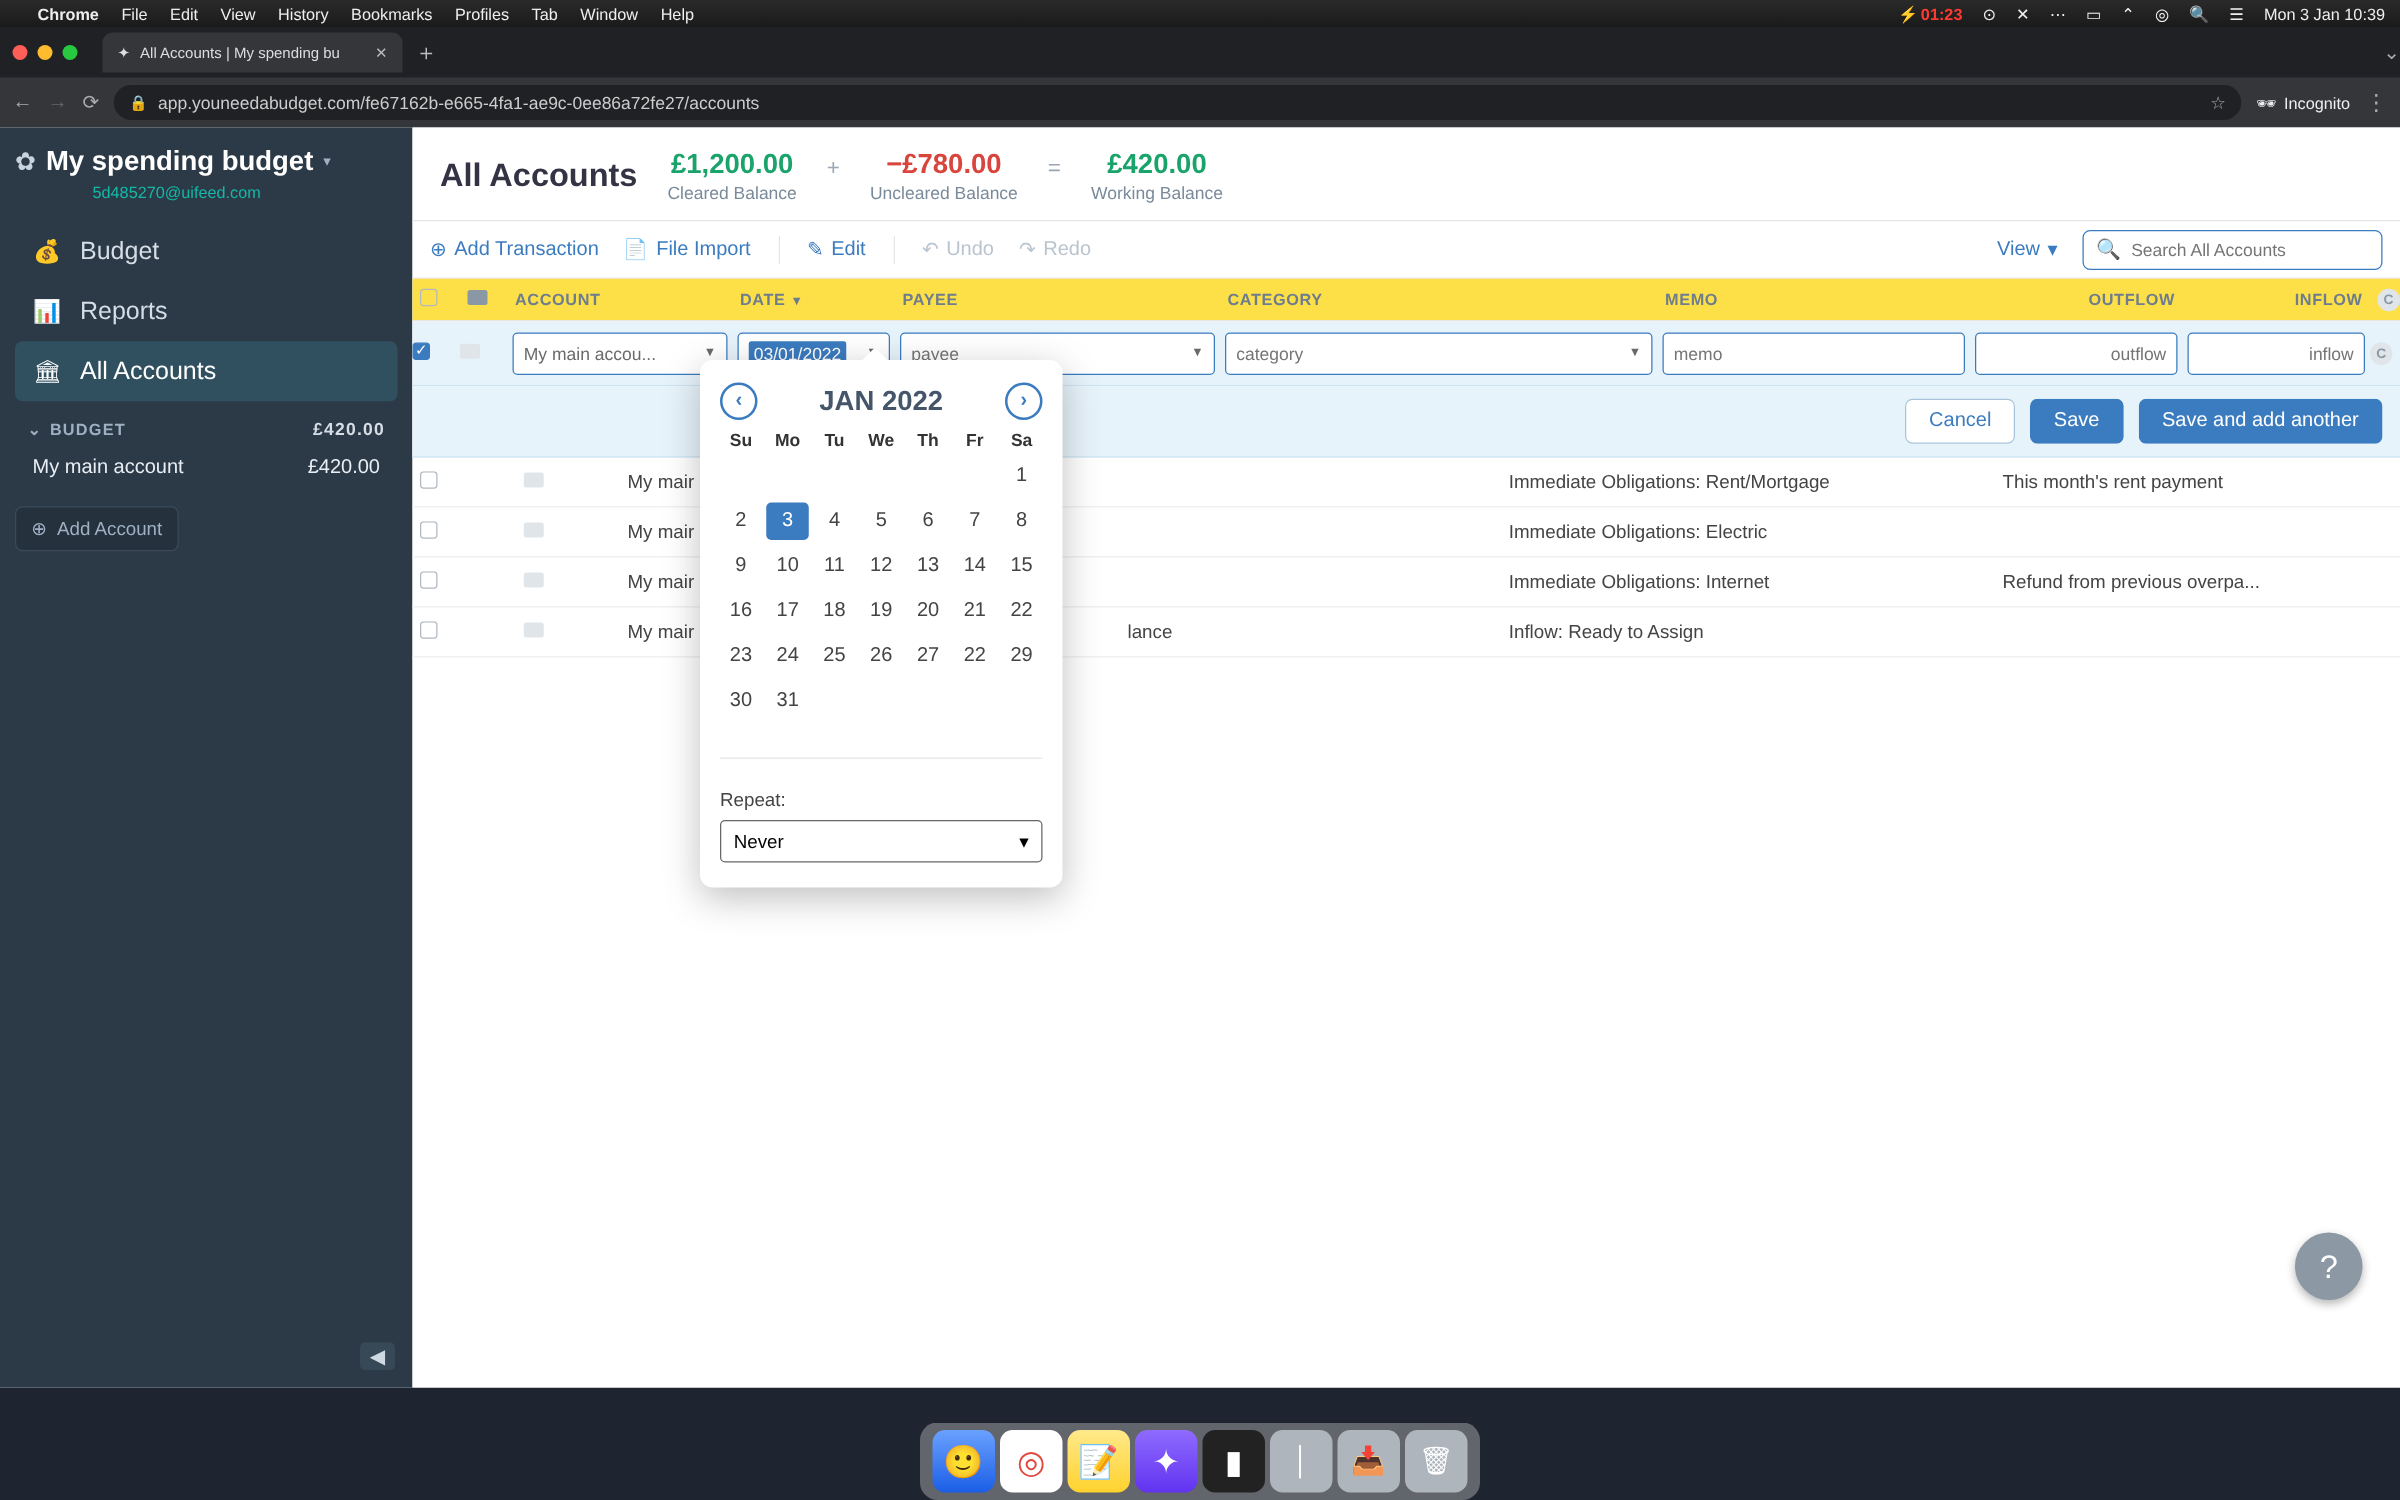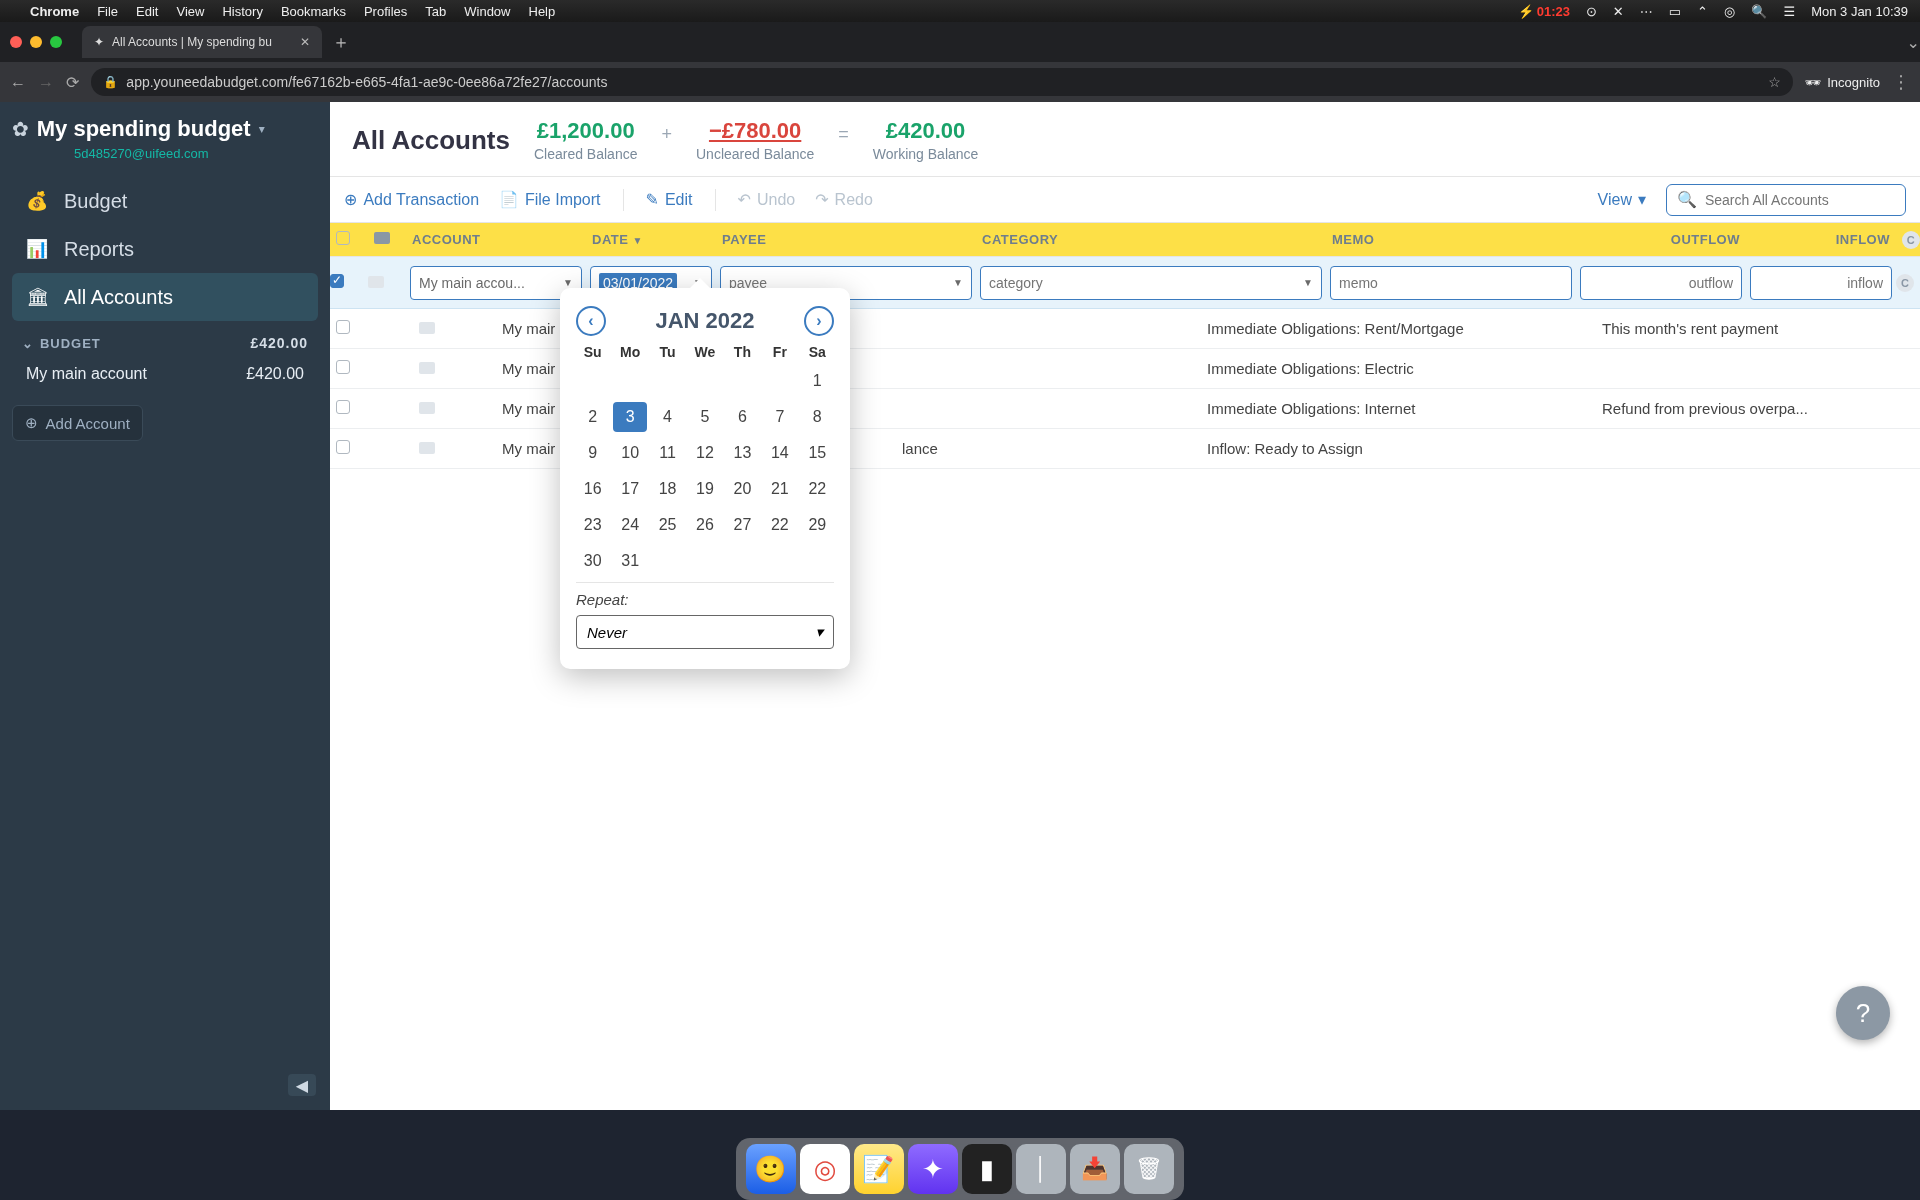--- a/index.html
+++ b/index.html
@@ -46,21 +46,21 @@
 .add-account{display:flex;align-items:center;gap:8px;background:#25313c;color:#9fb0c2;border:1px solid #3a4a58;border-radius:6px;padding:8px 12px;margin-top:14px;width:max-content;font-size:15px;}
 .collapse-btn{position:absolute;bottom:14px;right:14px;background:#374957;color:#cfd9e3;width:28px;height:22px;border-radius:4px;display:flex;align-items:center;justify-content:center;}
 
 .main{flex:1;background:#fff;position:relative;min-width:0;}
 .header{display:flex;align-items:center;padding:16px 22px 14px;gap:24px;border-bottom:1px solid #e5e5e5;}
 .header h1{font-size:26px;font-weight:600;color:#334;}
 .bal{display:flex;flex-direction:column;align-items:center;}
 .bal .v{font-size:22px;font-weight:600;}
 .bal .l{font-size:14px;color:#7a8a9a;margin-top:2px;}
 .bal.pos .v{color:#1aa36a;}
-.bal.neg .v{color:#d9453d;text-decoration:underline;}
+.bal.neg .v{color:#d9453d;}
 .op{color:#9ba7b4;font-size:18px;align-self:flex-start;margin-top:6px;}
 .toolbar{display:flex;align-items:center;padding:8px 14px;border-bottom:1px solid #e5e5e5;height:46px;color:#3b7bbf;font-size:16px;gap:20px;}
 .toolbar .tb{display:flex;align-items:center;gap:6px;cursor:pointer;}
 .toolbar .tb.disabled{color:#b9c4cf;cursor:default;}
 .toolbar .divider{width:1px;height:22px;background:#e5e5e5;margin:0 2px;}
 .toolbar .view{margin-left:auto;}
 .search{border:1px solid #3b7bbf;border-radius:6px;height:32px;display:flex;align-items:center;padding:0 10px;gap:8px;min-width:240px;}
 .search input{border:none;outline:none;font-size:14px;color:#666;flex:1;}
 
 .thead,.trow,.editrow{display:grid;grid-template-columns:38px 38px 180px 130px 260px 350px 250px 170px 150px 40px;align-items:center;font-size:15px;}
@@ -90,21 +90,21 @@
 
 .datepicker{position:absolute;top:186px;left:230px;width:290px;background:#fff;border-radius:10px;box-shadow:0 8px 30px rgba(0,0,0,.25);padding:18px 16px 20px;z-index:10;}
 .datepicker:before{content:"";position:absolute;top:-10px;left:130px;width:0;height:0;border-left:10px solid transparent;border-right:10px solid transparent;border-bottom:10px solid #fff;}
 .dp-head{display:flex;align-items:center;justify-content:space-between;margin-bottom:8px;}
 .dp-nav{width:30px;height:30px;border:2px solid #3b7bbf;border-radius:50%;display:flex;align-items:center;justify-content:center;color:#3b7bbf;font-weight:700;font-size:16px;cursor:pointer;}
 .dp-title{font-size:22px;font-weight:700;color:#45566b;}
 .dp-grid{display:grid;grid-template-columns:repeat(7,1fr);gap:6px 4px;text-align:center;font-size:16px;color:#444;}
 .dp-dow{font-weight:700;font-size:14px;color:#333;}
 .dp-day{height:30px;line-height:30px;border-radius:4px;cursor:pointer;}
 .dp-day.sel{background:#3b7bbf;color:#fff;}
-.dp-repeat{margin-top:6px;border-top:1px solid #e5e5e5;padding-top:8px;font-style:italic;}
+.dp-repeat{margin-top:30px;border-top:1px solid #e5e5e5;padding-top:25px;}
 .dp-repeat label{font-size:15px;color:#444;}
 .dp-select{width:100%;height:34px;border:1px solid #666;border-radius:4px;margin-top:6px;display:flex;align-items:center;padding:0 10px;justify-content:space-between;font-size:15px;}
 
 .fab{position:absolute;bottom:70px;right:30px;width:54px;height:54px;border-radius:50%;background:#8c98a4;color:#fff;display:flex;align-items:center;justify-content:center;font-size:26px;box-shadow:0 3px 8px rgba(0,0,0,.3);}
 
 .dock{position:absolute;bottom:0;left:0;right:0;height:90px;display:flex;justify-content:center;align-items:flex-end;}
 .dock-inner{display:flex;gap:4px;background:rgba(200,200,200,.4);padding:6px 10px;border-radius:14px;backdrop-filter:blur(4px);}
 .dock-item{width:50px;height:50px;border-radius:10px;display:flex;align-items:center;justify-content:center;font-size:26px;color:#fff;}
 .dock-item.d0{background:linear-gradient(#6aa1ff,#1b5ee6);}
 .dock-item.d1{background:#fff;color:#e14a3f;}
@@ -318,20 +318,25 @@
           <div class="inp right">
             <input style="text-align: right;" placeholder="outflow">
           </div>
         </div>
       <div>
           <div class="inp right">
             <input style="text-align: right;" placeholder="inflow">
           </div>
         </div>
       <div class="cell"><span class="badge-c">C</span></div>
+    </div>
+    <div class="actions">
+      <button class="btn cancel">Cancel</button>
+      <button class="btn primary">Save</button>
+      <button class="btn primary">Save and add another</button>
     </div>
 
     <div id="rows">
         <div class="trow">
           <div class="cell"><span class="chk"></span></div>
           <div class="cell"><span class="flag"></span></div>
           <div class="cell">My mair</div>
           <div class="cell"></div>
           <div class="cell"></div>
           <div class="cell">Immediate Obligations: Rent/Mortgage</div>

